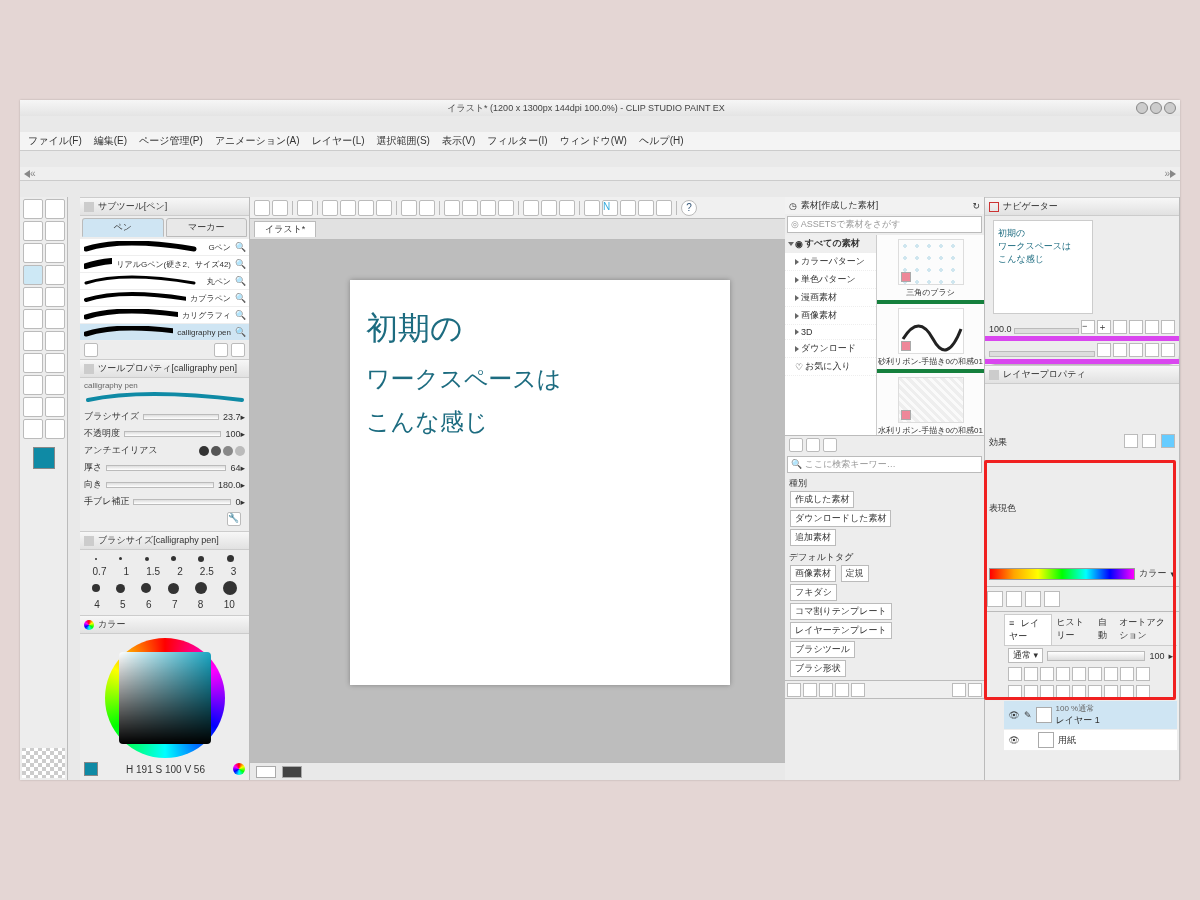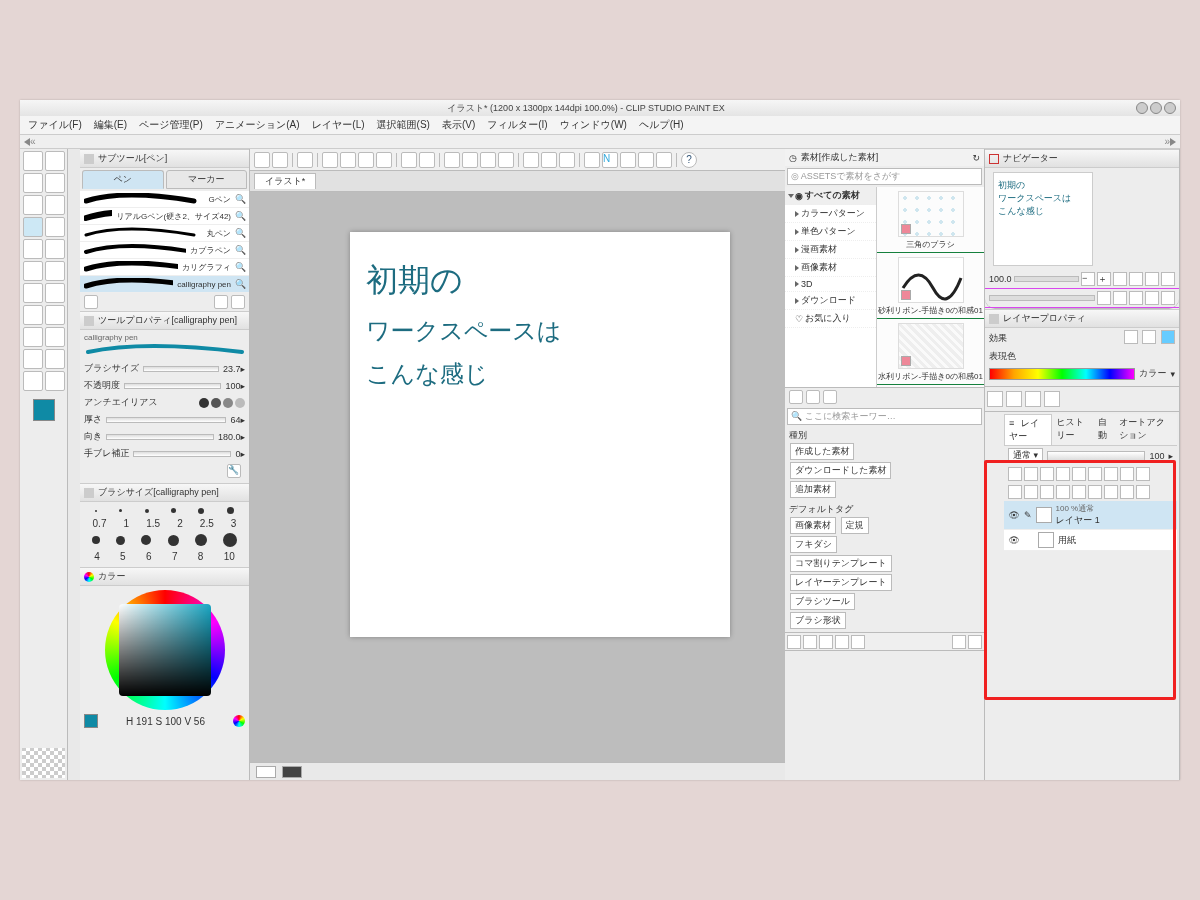--- a/index.html
+++ b/index.html
@@ -13,20 +13,21 @@
     overflow: hidden;
     position: relative;
   }
   #app {
     position: absolute;
     top: 100px; left: 20px; right: 20px; bottom: 120px;
     background: #e9e9e9;
     display: flex;
     flex-direction: column;
     box-shadow: 0 0 2px rgba(0,0,0,.2);
+    gap: 16px;
   }
   
   .titlebar {
     background: linear-gradient(#f6f6f6,#e4e4e4);
     height: 16px;
     display: flex; align-items: center;
     font-size: 9px; color: #444;
     padding: 0 4px;
   }
   .titlebar .title { flex: 1; text-align: center; }
@@ -108,37 +109,37 @@
   .materials {border-bottom:1px solid #bbb;}
   .mat-header{ background:#f2f2f2; font-size:9px; padding:2px 4px; display:flex; align-items:center;gap:4px;}
   .mat-search{ background:#fff;border:1px solid #bbb; margin:2px; padding:1px 3px; font-size:9px; color:#999;}
   .mat-body{ display:flex; min-height:0;}
   .mat-tree{ width:92px; background:#fff; border-right:1px solid #ccc; font-size:9px;}
   .mat-tree .item{ padding:2px 2px 2px 10px; border-bottom:1px dotted #eee; display:flex; align-items:center; gap:2px;}
   .mat-tree .item.head{ background:#efefef; font-weight:bold; padding-left:4px;}
   .triangle{ display:inline-block; width:0;height:0;border-left:4px solid #666;border-top:3px solid transparent;border-bottom:3px solid transparent;}
   .triangle.down{ transform:rotate(90deg);}
   .mat-preview{ flex:1; background:#fcfcfc; font-size:8px; text-align:center; overflow:hidden;}
-  .mat-card{ padding:2px 0; border-bottom:1px solid #15803d;}
+  .mat-card{ padding:2px 0; border-bottom:4px solid #15803d;}
   .thumb{ width:66px;height:46px; margin:2px auto; border:1px solid #ddd; background:#fff; position:relative;}
   .thumb .sw{ position:absolute; left:2px; bottom:2px; width:10px;height:10px; background:#e89; border:1px solid #aaa;}
   .keyword-panel{ border-top:1px solid #bbb;}
   .kw-search{ background:#fff;border:1px solid #bbb;margin:2px;padding:1px 3px;font-size:9px;color:#999;}
   .kind-group{ padding:2px 4px;font-size:9px;}
   .chip{ display:inline-block; border:1px solid #bbb; background:#fff; padding:1px 4px; margin:1px; font-size:9px;}
   .mat-footer{ border-top:1px solid #bbb; background:#efefef; display:flex; gap:2px; padding:2px; height:18px;}
   .mat-footer .i{ width:14px;height:14px;border:1px solid #bbb;background:#fff;}
   .rightcol2{ width:195px; display:flex; flex-direction:column; position:relative;}
   .nav-panel{ border-bottom:1px solid #bbb;border-radius:10px;}
   .nav-body{ display:flex;}
   .nav-thumb{ width:100px;height:94px;background:#fff;border:1px solid #ccc;margin:4px; font-family:cursive; font-size:9px; color:#1d6c80; padding:6px 4px;}
-  .zoombar{ display:flex; align-items:center; gap:2px; padding:2px 4px; font-size:9px; border-bottom:1px solid #d946ef;}
+  .zoombar{ display:flex; align-items:flex-end; gap:2px; padding:2px 4px; font-size:9px; border-bottom:5px solid #d946ef;}
   .zoombar .zb{ width:14px;height:14px;border:1px solid #bbb;background:#fff;}
   .layerprops{ border-bottom:1px solid #bbb; padding:0 0 4px 0;}
-  .lp-row{ display:flex; align-items:center; gap:4px; padding:2px 4px; font-size:9px;}
+  .lp-row{ display:flex; align-items:center; gap:4px; padding:2px 4px; font-size:9px;margin-top:48px;}
   .gradswatch{ flex:1; height:12px; background:linear-gradient(to right,red,orange,yellow,lime,cyan,blue,magenta); border:1px solid #999;}
   .lp-icons .ic{ width:14px;height:14px;border:1px solid #bbb;background:#fff;display:inline-block;margin-left:2px;}
   .midstack{ display:flex; flex-direction:column; gap:3px; padding:4px 2px; border-bottom:1px solid #bbb;}
   .midstack .mb{ width:16px;height:16px;border:1px solid #bbb;background:#fff;}
   .layer-panel{ flex:1; border:2px solid transparent; padding:0;margin-left:17px;}
   .layer-header-tabs{ display:flex; font-size:9px; background:#efefef;border-bottom:1px solid #ccc;}
   .layer-header-tabs span{ padding:2px 4px;}
   .layer-top{ display:flex; align-items:center; gap:4px; padding:2px 4px; font-size:9px;}
   .blendbox{ border:1px solid #bbb;background:#fff;padding:0 4px;}
   .opbar{ flex:1;height:10px;border:1px solid #bbb;background:linear-gradient(#fff,#ddd);}

